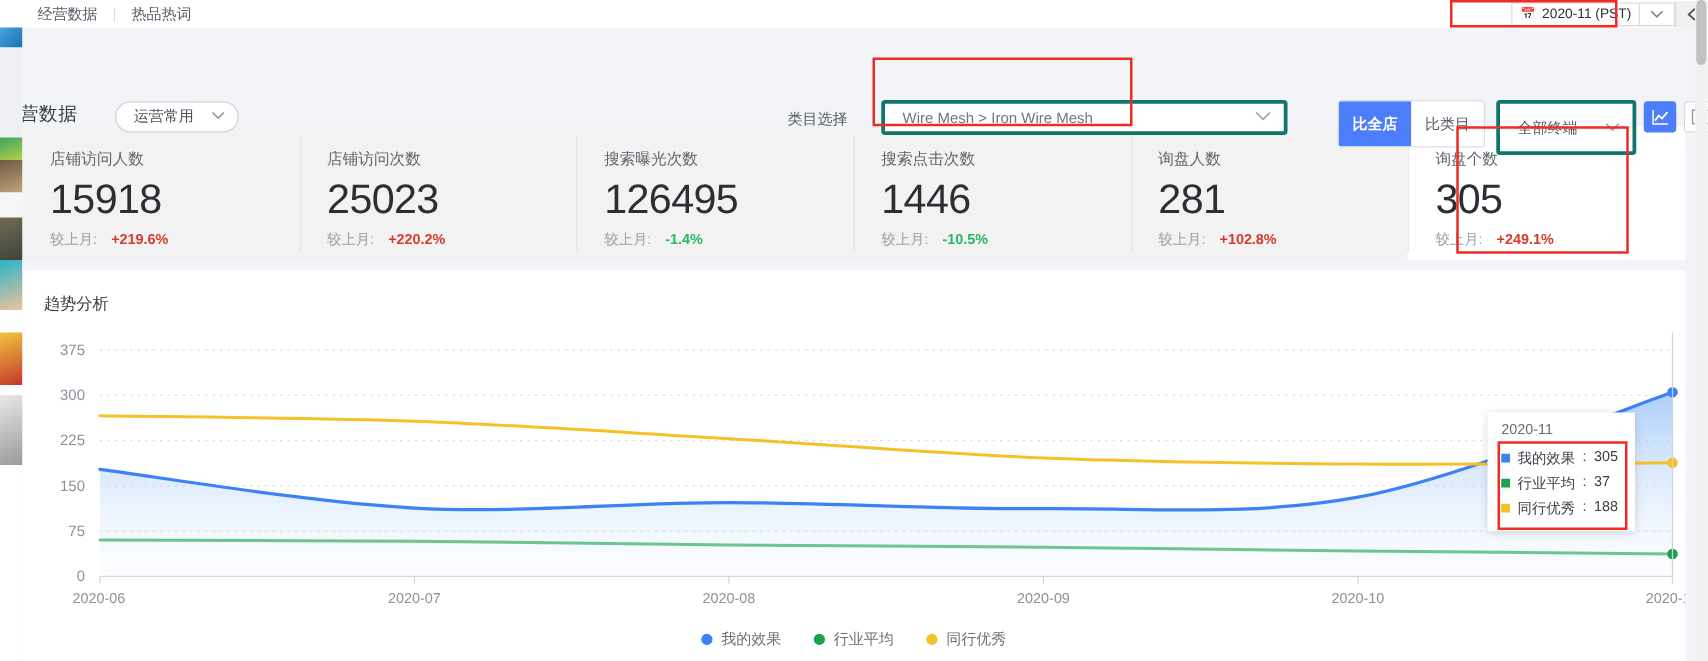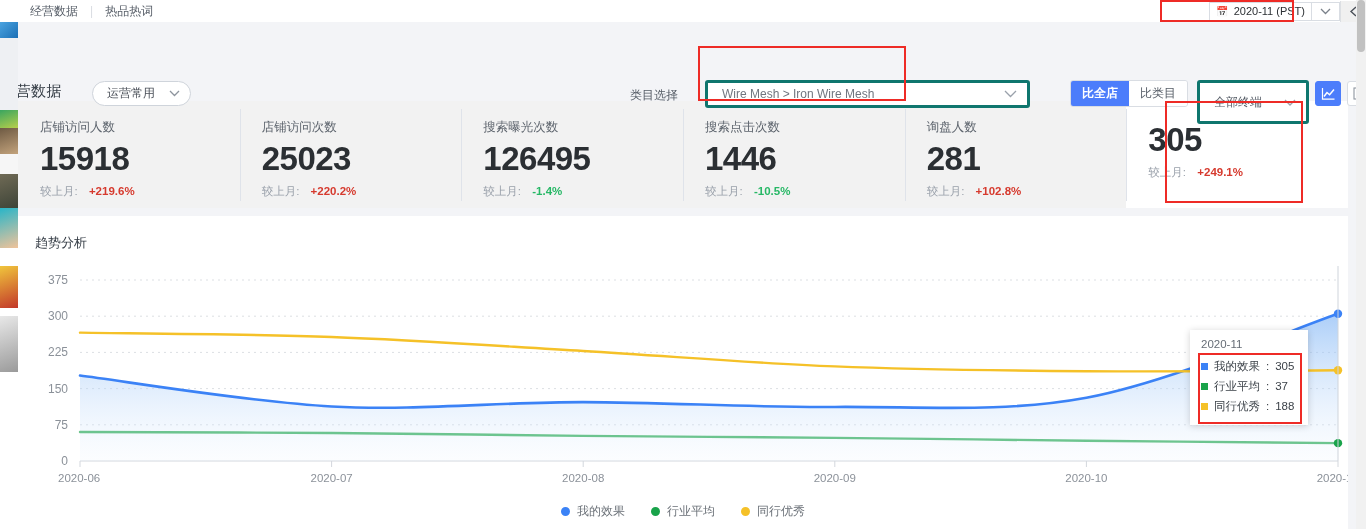--- a/index.html
+++ b/index.html
@@ -83,21 +83,21 @@
     font-size: 12px; color: #555c66; padding: 0 10px 0 14px; cursor: pointer;
   }
   #sel-category { left: 705px; top: 58px; width: 325px; height: 28px; color: #70767f; }
   #sel-terminal { left: 1197px; top: 58px; width: 112px; height: 44px; }
   .hl-cat {
     position: absolute; left: 698px; top: 46px; width: 208px; height: 55px;
     border: 2px solid #ee2b26; z-index: 60; pointer-events: none;
   }
 
   .seg {
-    position: absolute; left: 1070px; top: 58px; height: 27px;
+    position: absolute; left: 1070px; top: 58px; height: 38px;
     display: flex; border-radius: 3px; overflow: hidden;
     border: 1px solid #d9dde3;
   }
   .seg div {
     display: flex; align-items: center; justify-content: center;
     font-size: 12px; padding: 0 11px; cursor: pointer; background: #fff; color: #555c66;
   }
   .seg div.active { background: #4c7dfb; color: #fff; font-weight: bold; }
 
   .icon-btn {
@@ -115,21 +115,21 @@
     background: #f2f2f2; display: flex; z-index: 10;
   }
   .kpi {
     flex: 1 1 0; position: relative; padding: 18px 0 0 22px;
   }
   .kpi + .kpi::before {
     content: ""; position: absolute; left: 0; top: 8px; width: 1px; height: 92px;
     background: #dfe3ea;
   }
   .kpi .k-name { font-size: 12.5px; color: #5d646d; margin-bottom: 2px; }
-  .kpi .k-val  { font-size: 33px; color: #2b2f33; font-weight: 700; line-height: 42px; letter-spacing: -.5px; }
+  .kpi .k-val  { font-size: 33px; color: #2b2f33; font-weight: 400; line-height: 42px; letter-spacing: -.5px; }
   .kpi .k-foot { font-size: 11.5px; color: #9aa1ab; margin-top: 4px; }
   .kpi .k-delta { margin-left: 8px; font-weight: bold; }
   .k-up   { color: #d63a2e; }
   .k-down { color: #27b866; }
   
   .kpi.spot { background: #ffffff; }
   .hl-kpi {
     position: absolute; left: 1165px; top: 101px; width: 138px; height: 102px;
     border: 2px solid #ee2b26; z-index: 55; pointer-events: none;
   }
@@ -306,20 +306,21 @@
   </div>
   <div class="kpi">
     <div class="k-name">询盘人数</div>
     <div class="k-val">281</div>
     <div class="k-foot">
       <span>较上月:</span>
       <span class="k-delta k-up">+102.8%</span>
     </div>
   </div>
   <div class="kpi spot">
+    <div class="k-name">询盘个数</div>
     <div class="k-val">305</div>
     <div class="k-foot">
       <span>较上月:</span>
       <span class="k-delta k-up">+249.1%</span>
     </div>
   </div>
 </div>
 <div class="hl-kpi"></div>
 
 <div id="chart-panel">

